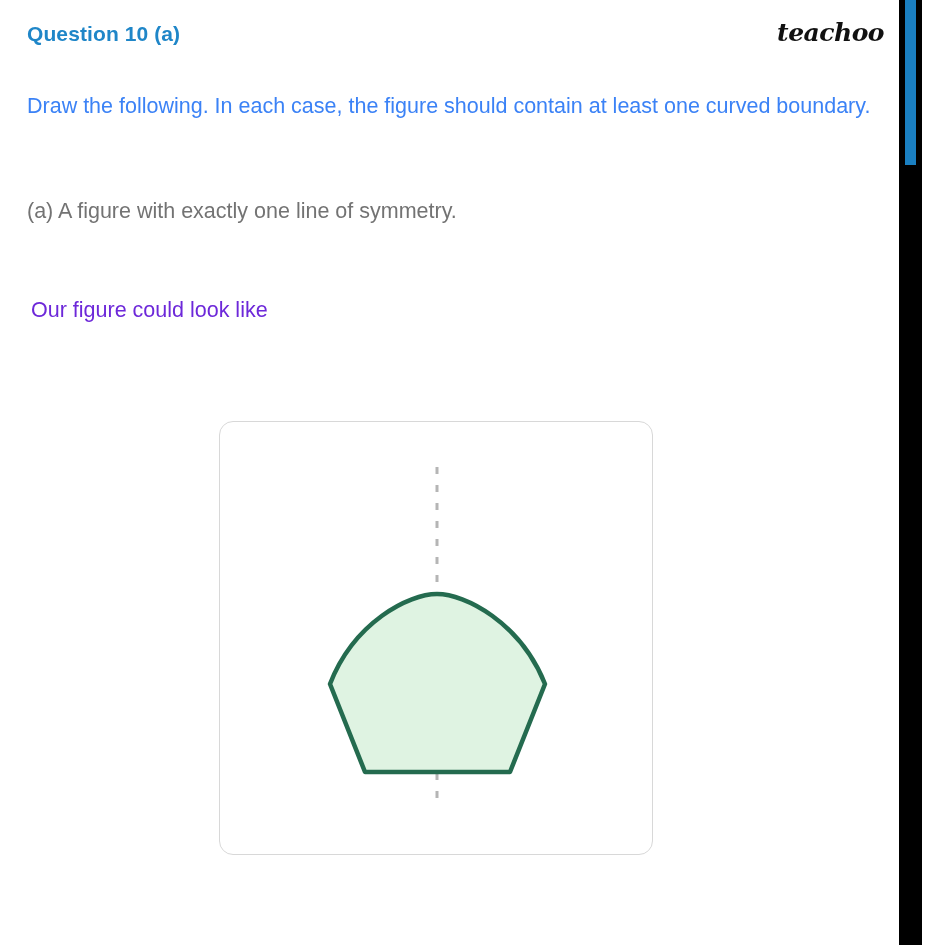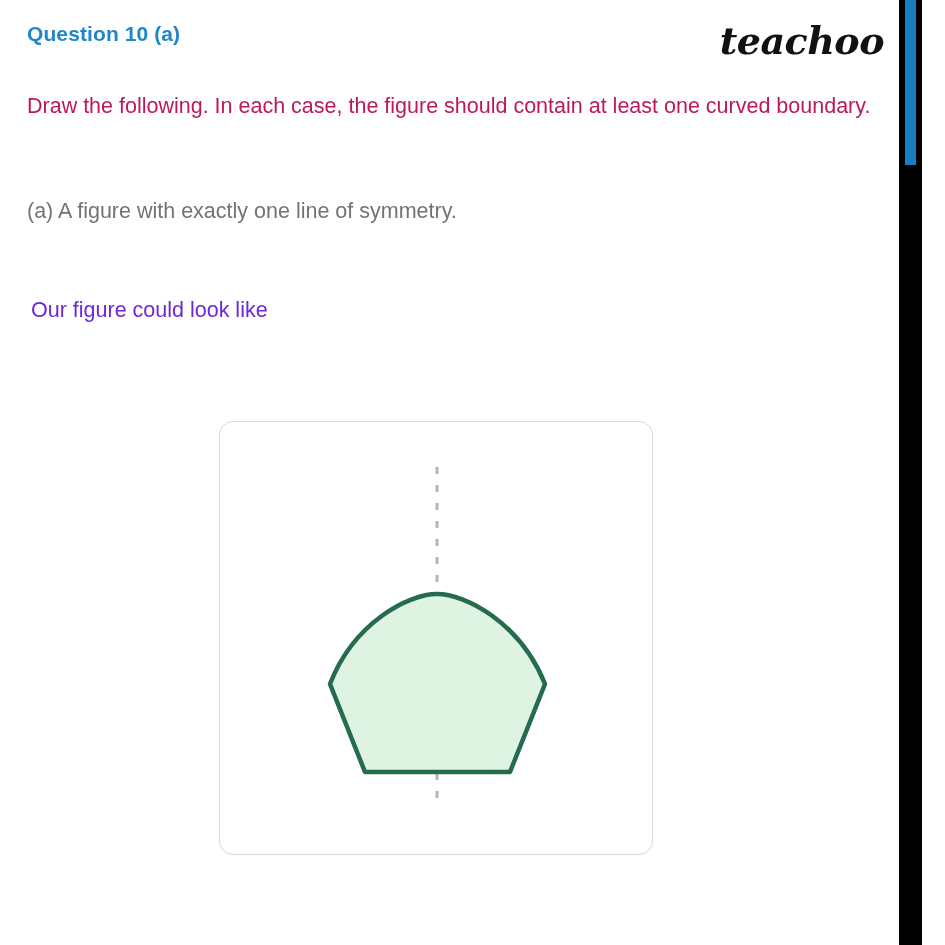--- a/index.html
+++ b/index.html
@@ -50,32 +50,32 @@
     color: #1f86c8;
     letter-spacing: 0.1px;
   }
   .brand {
     position: absolute;
     right: 38px;
     top: 18px;
     font-family: "DejaVu Serif", serif;
     font-style: italic;
     font-weight: bold;
-    font-size: 38px;
+    font-size: 25px;
     color: #111111;
     letter-spacing: -0.5px;
   }
   .q-body {
     position: absolute;
     left: 27px;
     top: 78px;
     width: 880px;
     font-size: 21.5px;
     line-height: 56px;
-    color: #be185d;
+    color: #3b82f6;
   }
   .q-part {
     position: absolute;
     left: 27px;
     top: 192px;
     width: 880px;
     font-size: 21.5px;
     line-height: 38px;
     color: #737373;
   }

